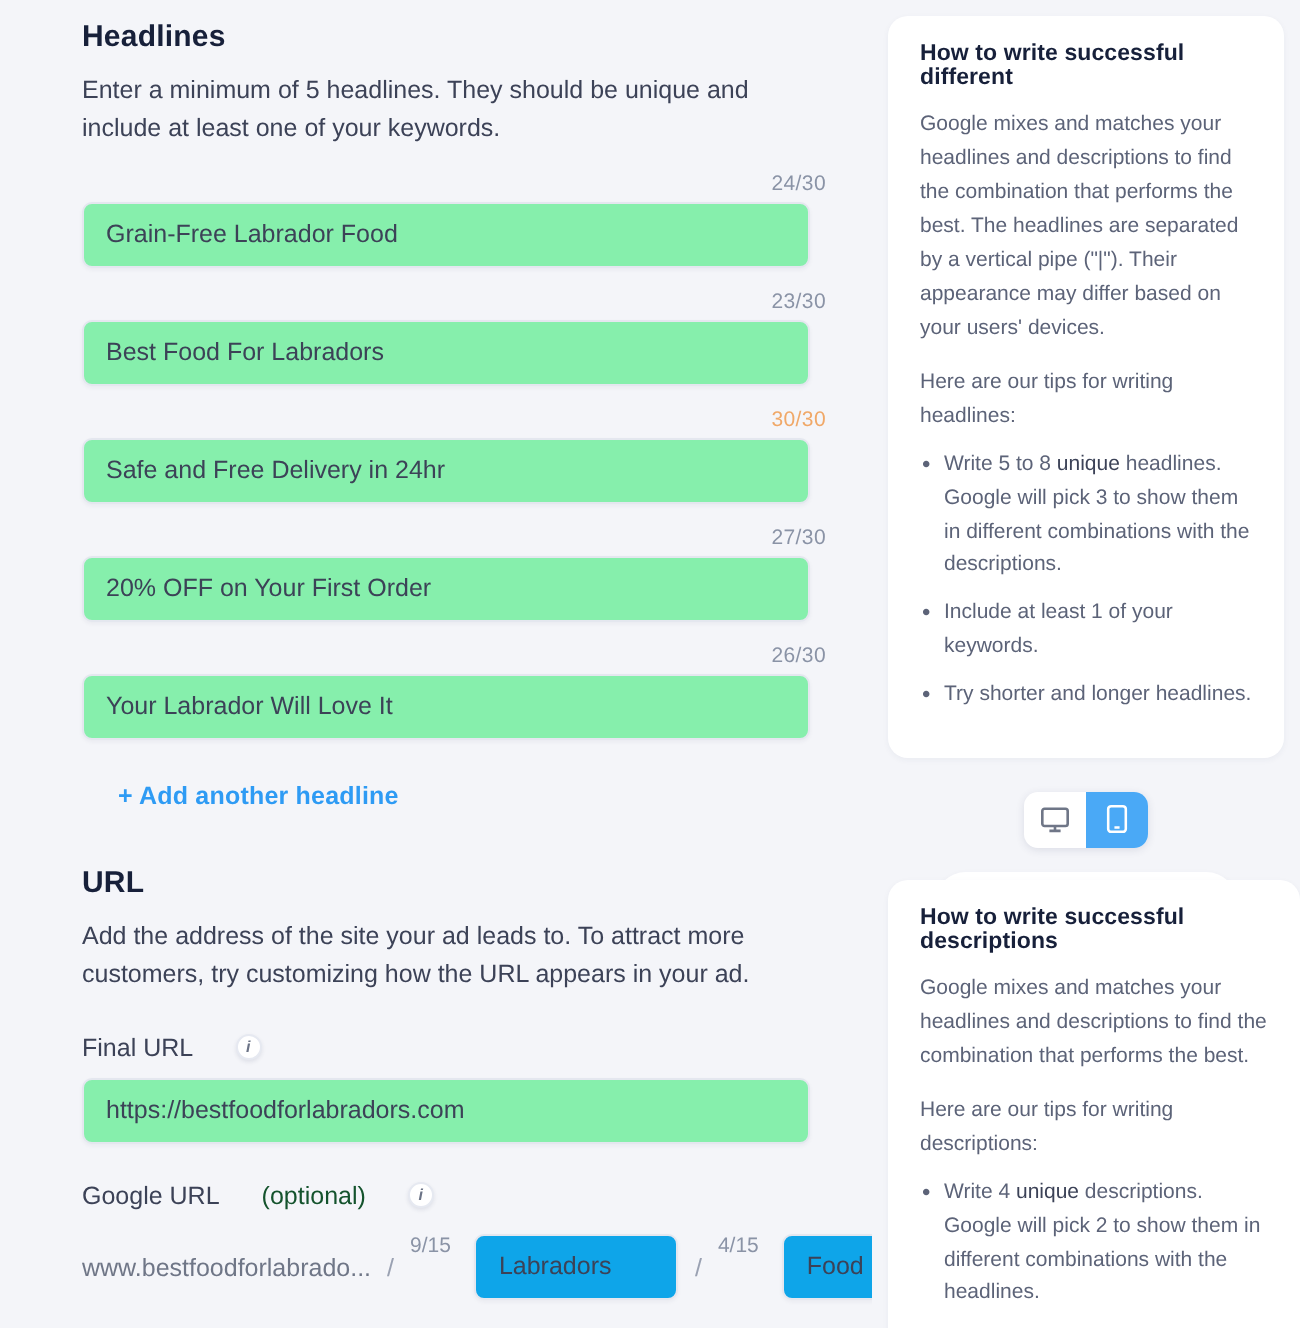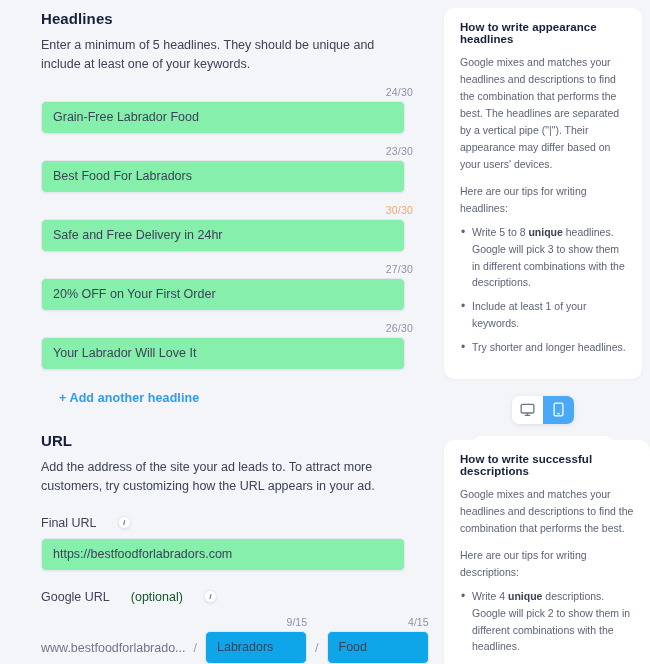--- a/index.html
+++ b/index.html
@@ -62,21 +62,21 @@
     display: inline-flex; align-items: center; justify-content: center;
     font-size: 8px; font-style: italic; font-weight: bold; color: #6b7386;
     line-height: 1;
   }
 
   .final-url-wrap { margin-top: 8px; }
 
   .disp-row { display: flex; align-items: flex-end; gap: 8px; margin-top: 12px; }
   .disp-base { font-size: 12.5px; color: #6f7687; padding-bottom: 9px; white-space: nowrap; }
   .slash { font-size: 12.5px; color: #9aa1b2; padding-bottom: 9px; }
-  .mini-field { display: flex; flex-direction: column; }
+  .mini-field { display: flex; flex-direction: row; gap: 12px; }
   .mini-counter {
     font-size: 10.5px; color: #8a93a6; text-align: right; margin-bottom: 3px;
   }
   .mini-input {
     width: 102px; height: 33px;
     background: #0ea5e9; border: 1px solid #e4e7ef; border-radius: 5px;
     box-shadow: 0 1px 2px rgba(30,40,80,.05);
     font-family: "Liberation Sans", sans-serif;
     font-size: 12.5px; color: #3c4257; padding: 0 11px; outline: none;
   }
@@ -102,21 +102,21 @@
   .card .tips-lead { margin-bottom: 7px; }
   .card ul { list-style: none; }
   .card li {
     font-size: 10.5px; color: #5c6378; line-height: 1.6;
     position: relative; padding-left: 12px; margin-bottom: 7px;
   }
   .card li::before {
     content: "•"; position: absolute; left: 1px; top: -1px;
     color: #5c6378; font-size: 12px;
   }
-  .card li b { font-weight: bold; color: #3c4257; }
+  .card li b { font-weight: normal; color: #3c4257; }
 
   
   .dev-toggle {
     margin: 17px auto 0 auto;
     width: 62px; height: 28px;
     background: #ffffff; border-radius: 7px;
     box-shadow: 0 1px 4px rgba(40,50,90,.12);
     display: flex; overflow: hidden;
   }
   .dev-btn {
@@ -231,21 +231,21 @@
           <span class="mini-counter">4/15</span>
           <input class="mini-input" type="text" value="Food" style="">
         </span>
       </div>
     </div>
   </div>
 
   <div class="right">
 
     <div class="card">
-      <h4>How to write appearance headlines</h4>
+      <h4>How to write successful different</h4>
       <p>Google mixes and matches your headlines and descriptions to find the combination that performs the best. The headlines are separated by a vertical pipe ("|"). Their appearance may differ based on your users' devices.</p>
       <p class="tips-lead">Here are our tips for writing headlines:</p>
       <ul>
         <li><span>Write 5 to 8 </span><b>unique</b><span> headlines. Google will pick 3 to show them in different combinations with the descriptions.</span></li>
         <li><span>Include at least 1 of your keywords.</span></li>
         <li><span>Try shorter and longer headlines.</span></li>
       </ul>
     </div>
 
     <div class="dev-toggle">

